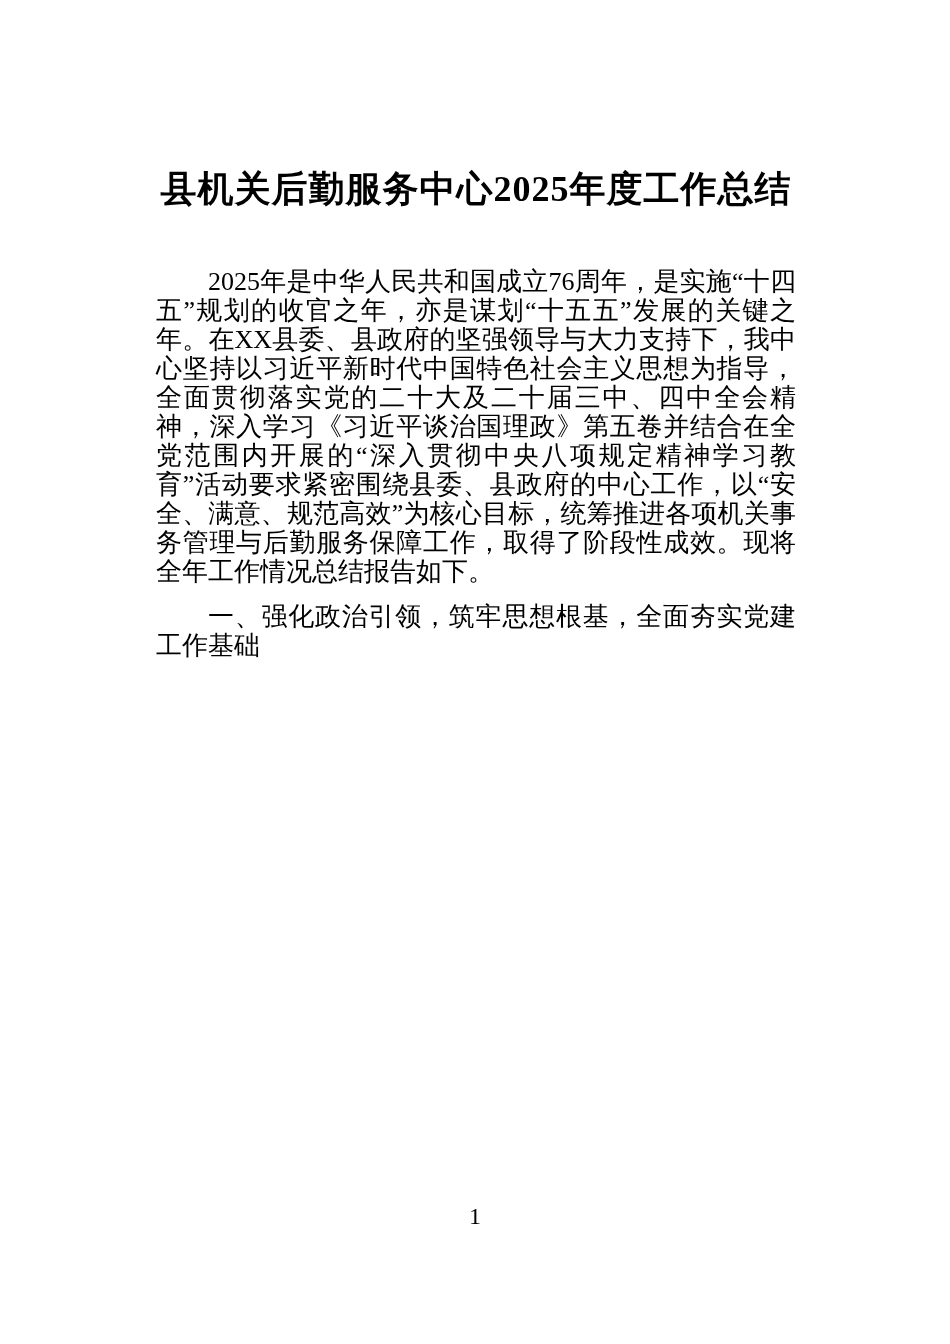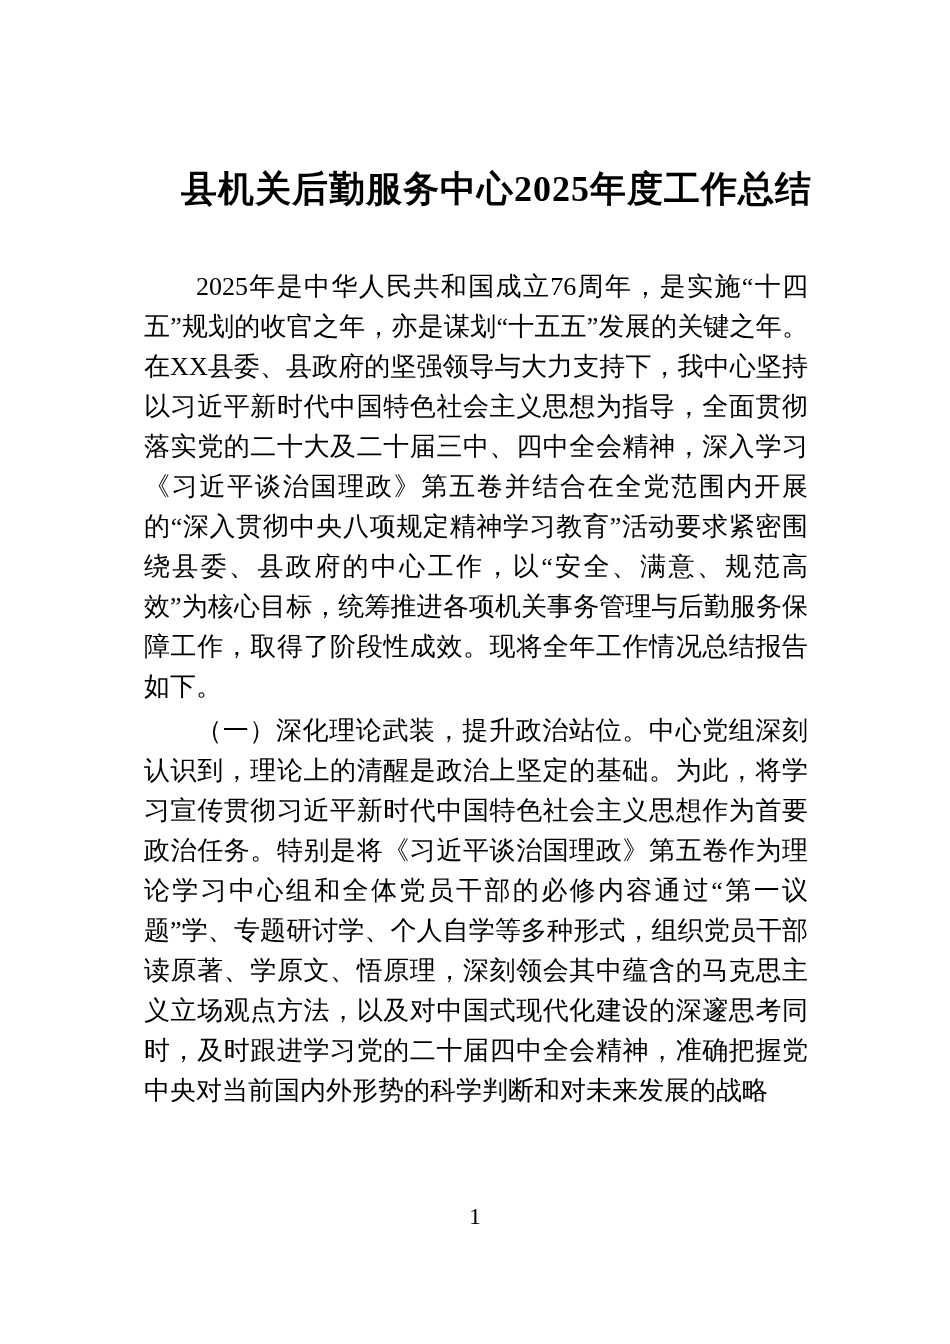--- a/index.html
+++ b/index.html
@@ -15,30 +15,30 @@
     background: #ffffff;
     box-sizing: border-box;
     padding: 166px 138px 0 140px;
     font-family: "Liberation Serif", "DejaVu Serif", serif;
     color: #000000;
     overflow: hidden;
   }
   .doc-title {
     font-size: 36px;
     font-weight: bold;
-    text-align: right;
+    text-align: center;
     margin: 0 0 54px 0;
     line-height: 1.3;
     letter-spacing: 1px;
   }
   .para {
     font-size: 26px;
-    line-height: 40px;
+    line-height: 29px;
     text-align: justify;
-    margin: 4px;
+    margin: 16px;
     text-indent: 2em;
     word-break: break-all;
   }
   .page-number {
     position: absolute;
     left: 0;
     bottom: 116px;
     width: 100%;
     text-align: center;
     font-size: 24px;
@@ -46,18 +46,18 @@
   }
 </style>
 </head>
 <body>
 
 <div class="page">
   <h1 class="doc-title">县机关后勤服务中心2025年度工作总结</h1>
 
   <p class="para">2025年是中华人民共和国成立76周年，是实施“十四五”规划的收官之年，亦是谋划“十五五”发展的关键之年。在XX县委、县政府的坚强领导与大力支持下，我中心坚持以习近平新时代中国特色社会主义思想为指导，全面贯彻落实党的二十大及二十届三中、四中全会精神，深入学习《习近平谈治国理政》第五卷并结合在全党范围内开展的“深入贯彻中央八项规定精神学习教育”活动要求紧密围绕县委、县政府的中心工作，以“安全、满意、规范高效”为核心目标，统筹推进各项机关事务管理与后勤服务保障工作，取得了阶段性成效。现将全年工作情况总结报告如下。</p>
 
+  <p class="para">一、强化政治引领，筑牢思想根基，全面夯实党建工作基础</p>
 
 
-  <p class="para">（一）深化理论武装，提升政治站位。中心党组深刻认识到，理论上的清醒是政治上坚定的基础。为此，将学习宣传贯彻习近平新时代中国特色社会主义思想作为首要政治任务。特别是将《习近平谈治国理政》第五卷作为理论学习中心组和全体党员干部的必修内容通过“第一议题”学、专题研讨学、个人自学等多种形式，组织党员干部读原著、学原文、悟原理，深刻领会其中蕴含的马克思主义立场观点方法，以及对中国式现代化建设的深邃思考同时，及时跟进学习党的二十届四中全会精神，准确把握党中央对当前国内外形势的科学判断和对未来发展的战略</p>
 
   <div class="page-number">1</div>
 </div>
 
 </body></html>

